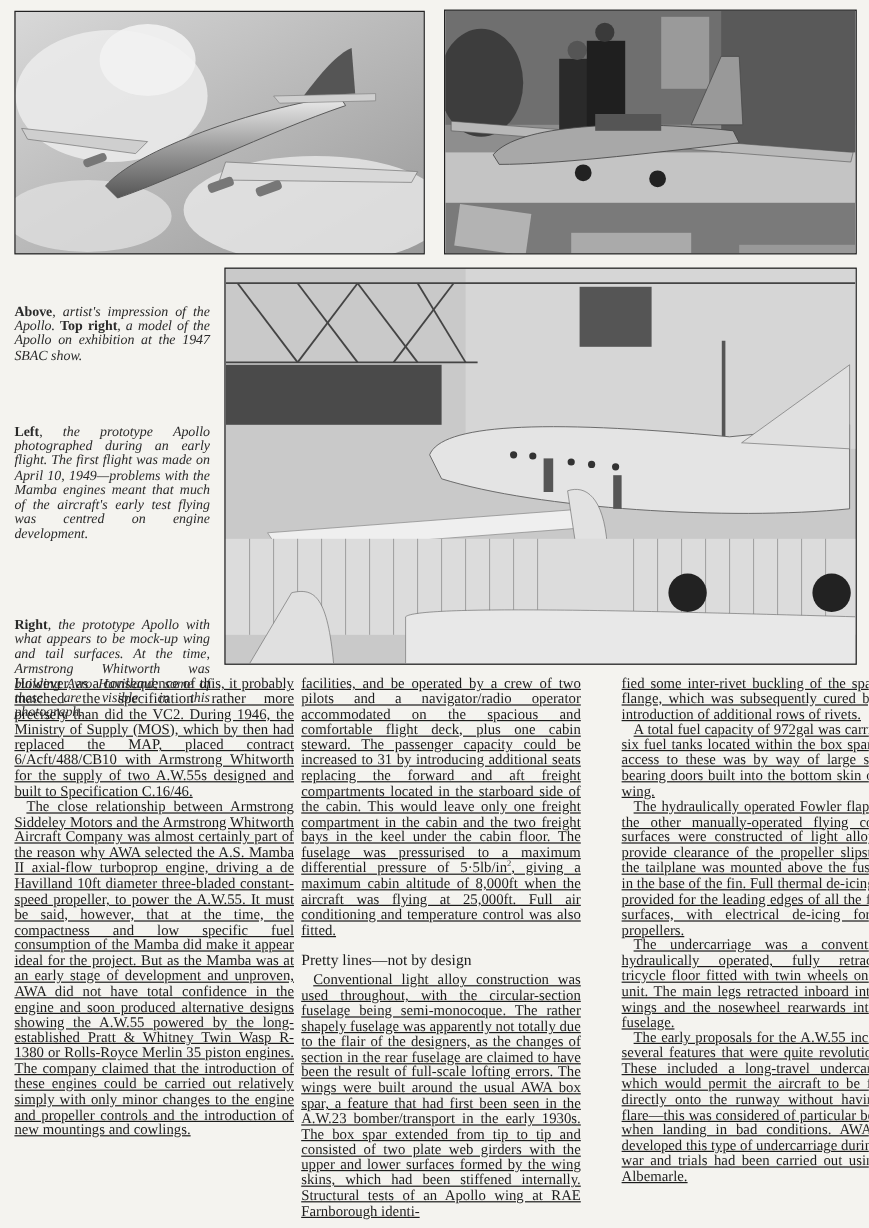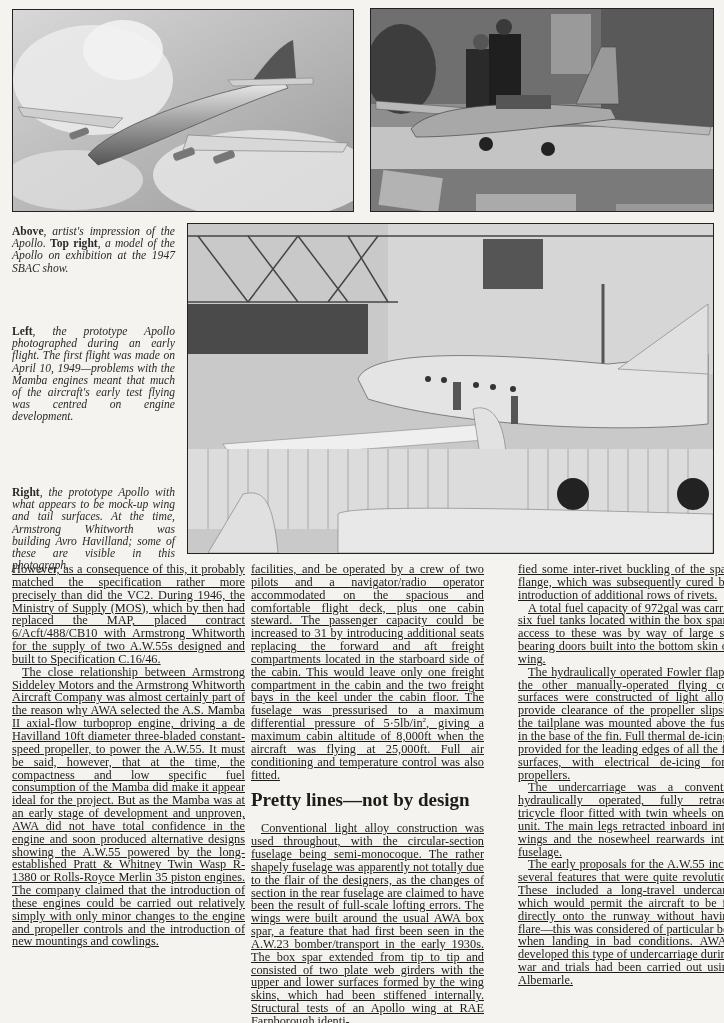--- a/index.html
+++ b/index.html
@@ -21,41 +21,42 @@
   #photo-model { left: 370px; top: 8px; width: 342px; height: 202px; }
   #photo-hangar { left: 187px; top: 223px; width: 525px; height: 329px; }
 
   .caption {
     position: absolute; left: 12px; width: 163px;
     font-family: "Liberation Serif", serif;
     font-style: italic;
     font-size: 11.6px; line-height: 12.2px;
     text-align: justify;
     color: #2a2a2a;
+    margin-top: 28px;
   }
   .caption b { font-style: normal; font-weight: bold; }
   #cap-above { top: 226px; }
   #cap-left { top: 326px; }
   #cap-right { top: 487px; }
 
   .col {
     position: absolute; top: 563px; width: 233px;
     font-family: "Liberation Serif", serif;
     font-size: 12.3px; line-height: 12.85px;
     text-align: justify;
     color: #1c1c1c;
   }
   #col1 { left: 12px; }
   #col2 { left: 251px; }
   #col3 { left: 518px; }
   .col p { margin: 0; text-indent: 10px; text-decoration: underline; }
   .col p.noindent { text-indent: 0; }
   .col h3 {
-    margin: 12px 0 16px 0; font-size: 19px; line-height: 13px;
-    font-weight: bold; text-indent: 0;
+    margin: 12px 0 4px 0; font-size: 13px; line-height: 13px;
+    font-weight: normal; text-indent: 0;
   }
   sup { font-size: 7px; line-height: 0; }
 </style>
 </head>
 <body>
 
 <div class="photo" id="photo-artist">
   <svg viewBox="0 0 340 201" preserveAspectRatio="none">
     <defs>
       <linearGradient id="sky1" x1="0" y1="0" x2="1" y2="1">

